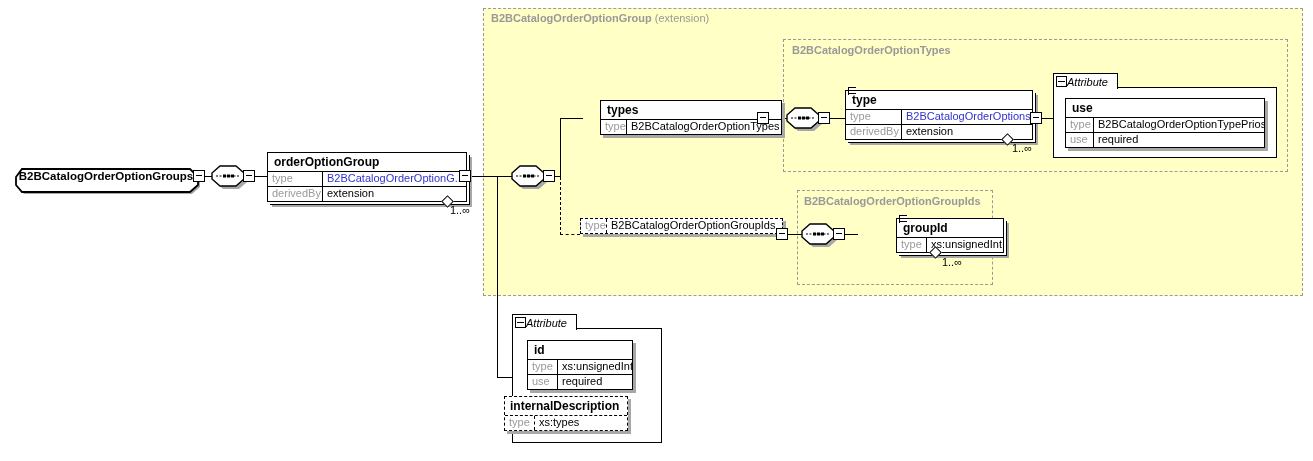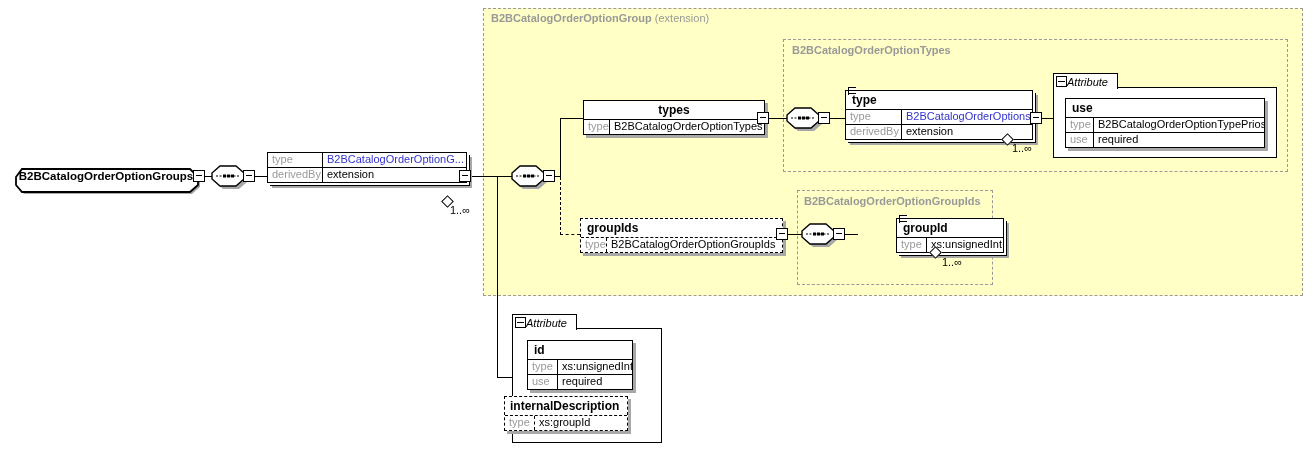--- a/index.html
+++ b/index.html
@@ -123,34 +123,35 @@
     <polygon points="9,3 25,3 33,10 33,16 25,23 9,23 1,16 1,10" fill="#a8a8a8" stroke="none" transform="translate(3,3)"></polygon>
     <polygon points="9,3 25,3 33,10 33,16 25,23 9,23 1,16 1,10" fill="#ffffff" stroke="#000000" stroke-width="1.4"></polygon>
     <line x1="5" y1="13" x2="29" y2="13" stroke="#000" stroke-width="1" stroke-dasharray="2,1.5"></line>
     <rect x="12" y="11.5" width="3" height="3" fill="#000"></rect>
       <rect x="16" y="11.5" width="3" height="3" fill="#000"></rect>
       <rect x="20" y="11.5" width="3" height="3" fill="#000"></rect>
   </svg>
   <div class="minus" style="left:833px; top:228px;"></div>
 
   <div class="ebox multi" style="left:267px; top:152px; width:200px;">
+    <div class="etitle">orderOptionGroup</div>
     <div class="erow">
       <span class="elabel" style="width:55px;">type</span>
       <span class="evalue link">B2BCatalogOrderOptionG...</span>
     </div>
     <div class="erow">
       <span class="elabel" style="width:55px;">derivedBy</span>
       <span class="evalue">extension</span>
     </div>
   </div>
   <div class="minus" style="left:459px; top:170px;"></div>
   <div class="notch" style="left:443px; top:197px;"></div>
   <div class="occurs" style="left:434px; top:204px;">1..∞</div>
 
-  <div class="ebox shadow" style="left:583px; top:100px; width:182px;text-align:center;">
+  <div class="ebox shadow" style="left:600px; top:100px; width:182px;">
     <div class="etitle">types</div>
     <div class="erow">
       <span class="elabel" style="width:26px;">type</span>
       <span class="evalue">B2BCatalogOrderOptionTypes</span>
     </div>
   </div>
   <div class="minus" style="left:757px; top:112px;"></div>
 
   <div class="ebox multi" style="left:845px; top:90px; width:188px;">
     <span class="anno"></span>
@@ -179,21 +180,20 @@
       <span class="elabel" style="width:28px;">type</span>
       <span class="evalue">B2BCatalogOrderOptionTypePrios</span>
     </div>
     <div class="erow">
       <span class="elabel" style="width:28px;">use</span>
       <span class="evalue">required</span>
     </div>
   </div>
 
   <div class="ebox dashedbox shadow" style="left:580px; top:218px; width:203px;">
-    <div class="etitle" style="border-bottom-style:dashed;">groupIds</div>
     <div class="erow">
       <span class="elabel" style="width:26px; border-right-style:dashed;">type</span>
       <span class="evalue">B2BCatalogOrderOptionGroupIds</span>
     </div>
   </div>
   <div class="minus" style="left:776px; top:228px;"></div>
 
   <div class="ebox multi" style="left:896px; top:218px; width:108px;">
     <span class="anno"></span>
     <div class="etitle">groupId</div>
@@ -218,17 +218,17 @@
     </div>
     <div class="erow">
       <span class="elabel" style="width:30px;">use</span>
       <span class="evalue">required</span>
     </div>
   </div>
   <div class="ebox dashedbox shadow" style="left:504px; top:396px; width:124px;">
     <div class="etitle" style="border-bottom-style:dashed; padding:1px 4px 0 5px;">internalDescription</div>
     <div class="erow">
       <span class="elabel" style="width:30px; border-right-style:dashed;">type</span>
-      <span class="evalue">xs:groupId</span>
+      <span class="evalue">xs:types</span>
     </div>
   </div>
 
 </div>
 
 </body></html>

